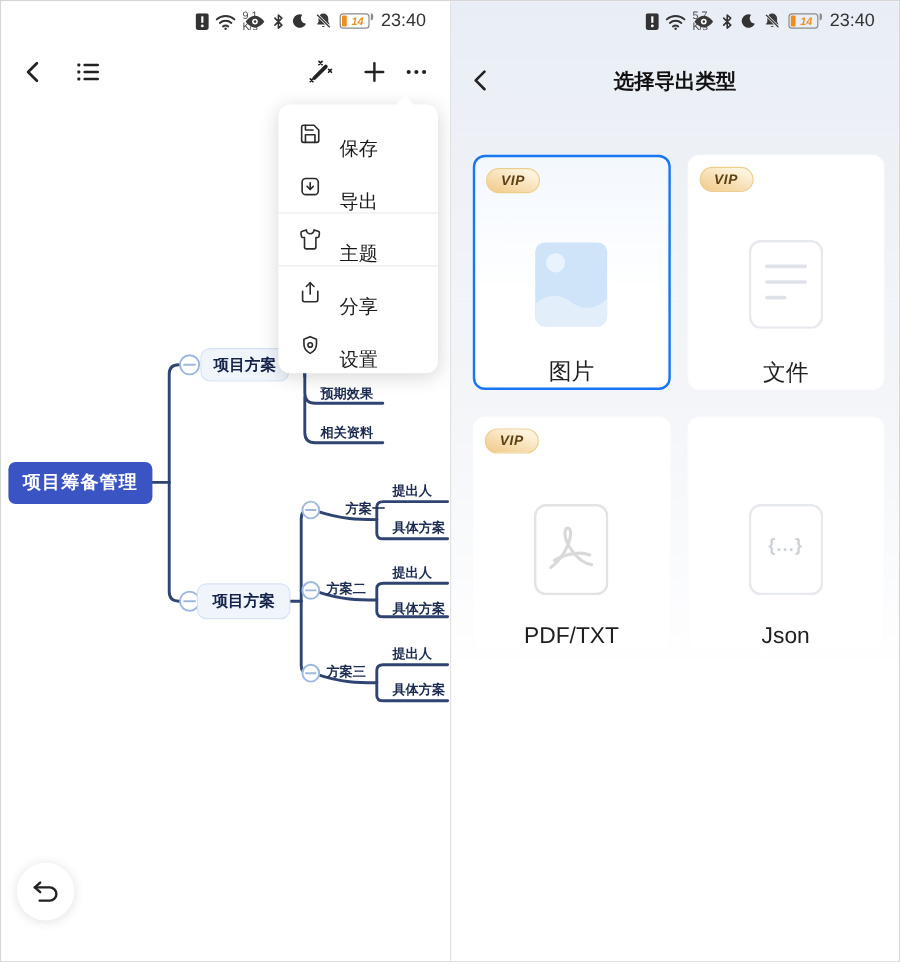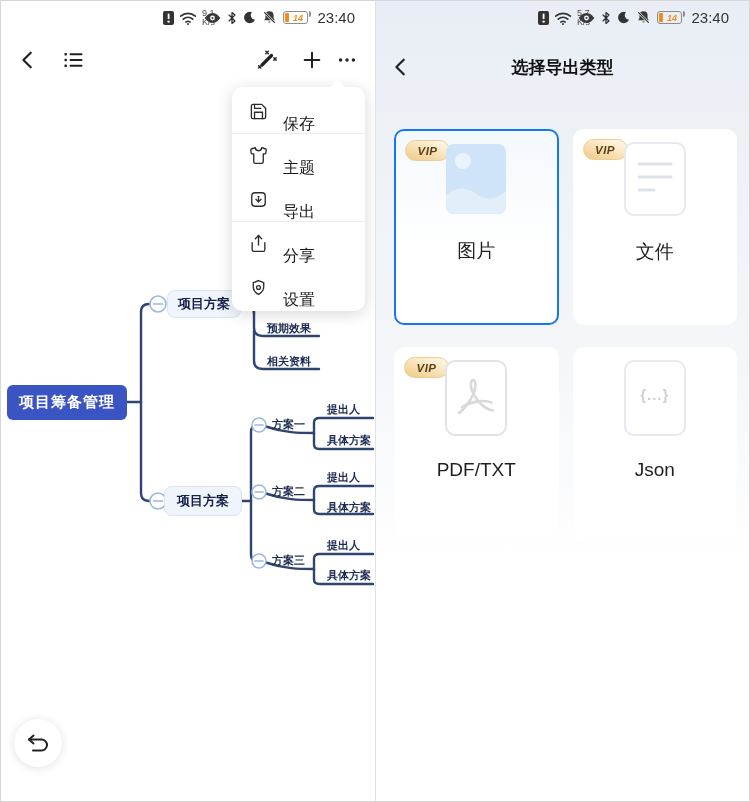--- a/index.html
+++ b/index.html
@@ -58,21 +58,21 @@
     justify-content:center; z-index:5; }
 
   
   .rp-header { position:relative; height:57px; display:flex; align-items:center; justify-content:center; }
   .rp-title { font-size:17px; font-weight:bold; color:#111; }
   .rp-back { position:absolute; left:14px; top:17px; display:flex; }
 
   
   .grid { display:grid; grid-template-columns:1fr 1fr; gap:22px 14px; padding:33px 12px 0 18px; }
   .card { position:relative; height:196px; background:#fff; border-radius:10px; border:1px solid #fdfdfd;
-    display:flex; flex-direction:column; align-items:center; justify-content:flex-start; gap:19px; padding-top:12px; }
+    display:flex; flex-direction:column; align-items:center; justify-content:flex-end; gap:19px; padding-top:12px; }
   .card.selected { border:2px solid #1677f0; background:linear-gradient(180deg,#f3f8fe,#ffffff 60%); }
   .card-label { font-size:19px; color:#1f1f1f; }
   .vip { position:absolute; top:9px; left:9px; width:45px; height:21px; border-radius:11px;
     background:linear-gradient(200deg,#fdf4df 15%,#f1c987); border:1px solid #eccf8f;
     display:flex; align-items:center; justify-content:center;
     font-size:11.5px; font-weight:bold; font-style:italic; color:#5d4012; letter-spacing:.5px; }
   .json-glyph { position:absolute; left:0; right:0; top:26px; text-align:center;
     font-size:15px; letter-spacing:1px; color:#ccd1d8; font-weight:bold; }
   .icon-box { position:relative; }
 </style>
@@ -224,54 +224,54 @@
         </g>
       </svg>
 
       <div class="mm-node mm-root">项目筹备管理</div>
       <div class="mm-node mm-branch mm-info">项目方案</div>
       <div class="mm-node mm-branch mm-plan">项目方案</div>
 
       <div class="mm-leaf" style="left:266px;top:327px">预期效果</div>
       <div class="mm-leaf" style="left:266px;top:360px">相关资料</div>
 
-      <div class="mm-leaf" style="left:271px;top:423px">方案一</div>
+      <div class="mm-leaf" style="left:287px;top:423px">方案一</div>
       <div class="mm-leaf" style="left:271px;top:490px">方案二</div>
       <div class="mm-leaf" style="left:271px;top:559px">方案三</div>
 
       <div class="mm-leaf" style="left:326px;top:408px">提出人</div>
       <div class="mm-leaf" style="left:326px;top:439px">具体方案</div>
       <div class="mm-leaf" style="left:326px;top:476px">提出人</div>
       <div class="mm-leaf" style="left:326px;top:506px">具体方案</div>
       <div class="mm-leaf" style="left:326px;top:544px">提出人</div>
       <div class="mm-leaf" style="left:326px;top:574px">具体方案</div>
     </div>
 
     <div class="menu">
       <div class="menu-item">
         <svg width="19" height="19" viewBox="0 0 24 24" fill="none" stroke="#2b2b2b" stroke-width="1.7" stroke-linecap="round" stroke-linejoin="round">
             <path d="M19 21H5a2 2 0 0 1-2-2V5a2 2 0 0 1 2-2h11l5 5v11a2 2 0 0 1-2 2z"></path>
             <polyline points="17 21 17 13 7 13 7 21"></polyline>
             <polyline points="7 3 7 8 15 8"></polyline>
           </svg>
         <span class="menu-label">保存</span>
       </div>
-      <div class="menu-item sep">
-        <svg width="19" height="19" viewBox="0 0 24 24" fill="none" stroke="#2b2b2b" stroke-width="1.7" stroke-linejoin="round">
-            <path d="M20.38 3.46 16 2a4 4 0 0 1-8 0L3.62 3.46a2 2 0 0 0-1.34 2.23l.58 3.47a1 1 0 0 0 .99.84H6v10a2 2 0 0 0 2 2h8a2 2 0 0 0 2-2V10h2.15a1 1 0 0 0 .99-.84l.58-3.47a2 2 0 0 0-1.34-2.23z"></path>
-          </svg>
-        <span class="menu-label">主题</span>
-      </div>
       <div class="menu-item">
         <svg width="19" height="19" viewBox="0 0 24 24" fill="none" stroke="#2b2b2b" stroke-width="1.7" stroke-linecap="round" stroke-linejoin="round">
             <rect x="3.5" y="3.5" width="17" height="17" rx="4"></rect>
             <line x1="12" y1="8" x2="12" y2="15"></line>
             <polyline points="8.8 11.8 12 15 15.2 11.8"></polyline>
           </svg>
         <span class="menu-label">导出</span>
+      </div>
+      <div class="menu-item sep">
+        <svg width="19" height="19" viewBox="0 0 24 24" fill="none" stroke="#2b2b2b" stroke-width="1.7" stroke-linejoin="round">
+            <path d="M20.38 3.46 16 2a4 4 0 0 1-8 0L3.62 3.46a2 2 0 0 0-1.34 2.23l.58 3.47a1 1 0 0 0 .99.84H6v10a2 2 0 0 0 2 2h8a2 2 0 0 0 2-2V10h2.15a1 1 0 0 0 .99-.84l.58-3.47a2 2 0 0 0-1.34-2.23z"></path>
+          </svg>
+        <span class="menu-label">主题</span>
       </div>
       <div class="menu-item sep">
         <svg width="19" height="19" viewBox="0 0 24 24" fill="none" stroke="#2b2b2b" stroke-width="1.7" stroke-linecap="round" stroke-linejoin="round">
             <path d="M4 11v9a2 2 0 0 0 2 2h12a2 2 0 0 0 2-2v-9"></path>
             <polyline points="8 6 12 2 16 6"></polyline>
             <line x1="12" y1="2" x2="12" y2="14"></line>
           </svg>
         <span class="menu-label">分享</span>
       </div>
       <div class="menu-item">

